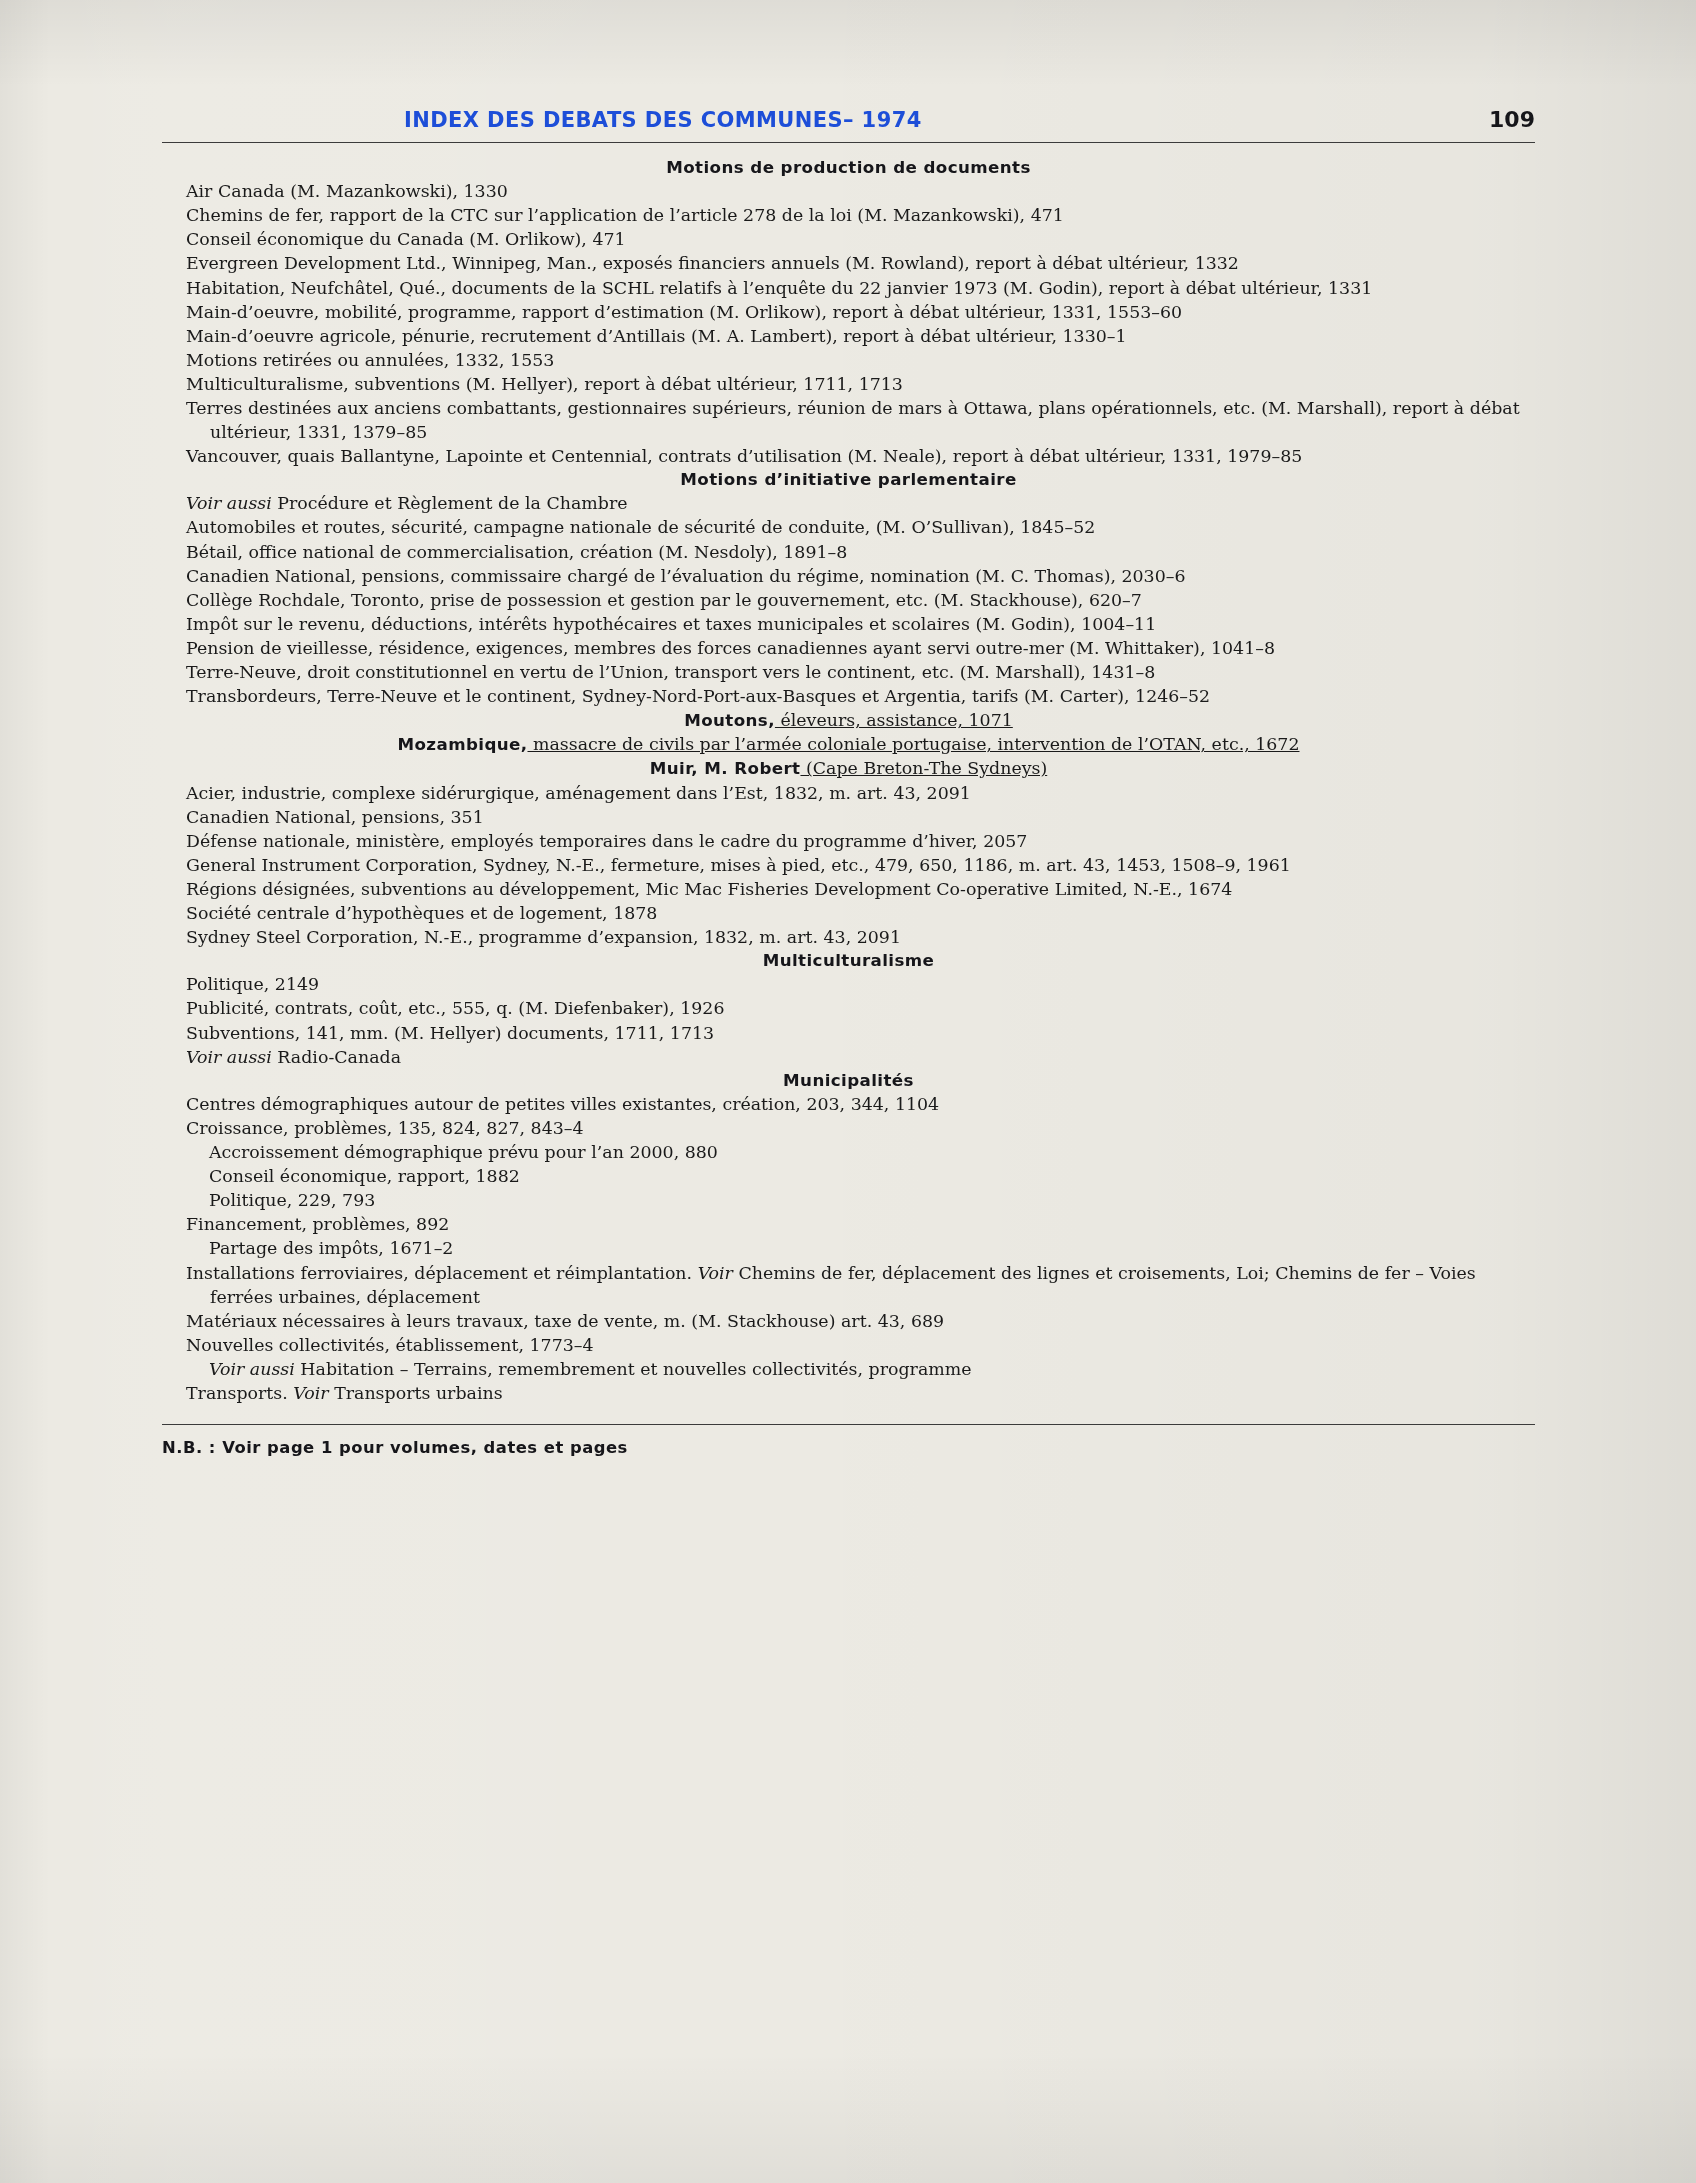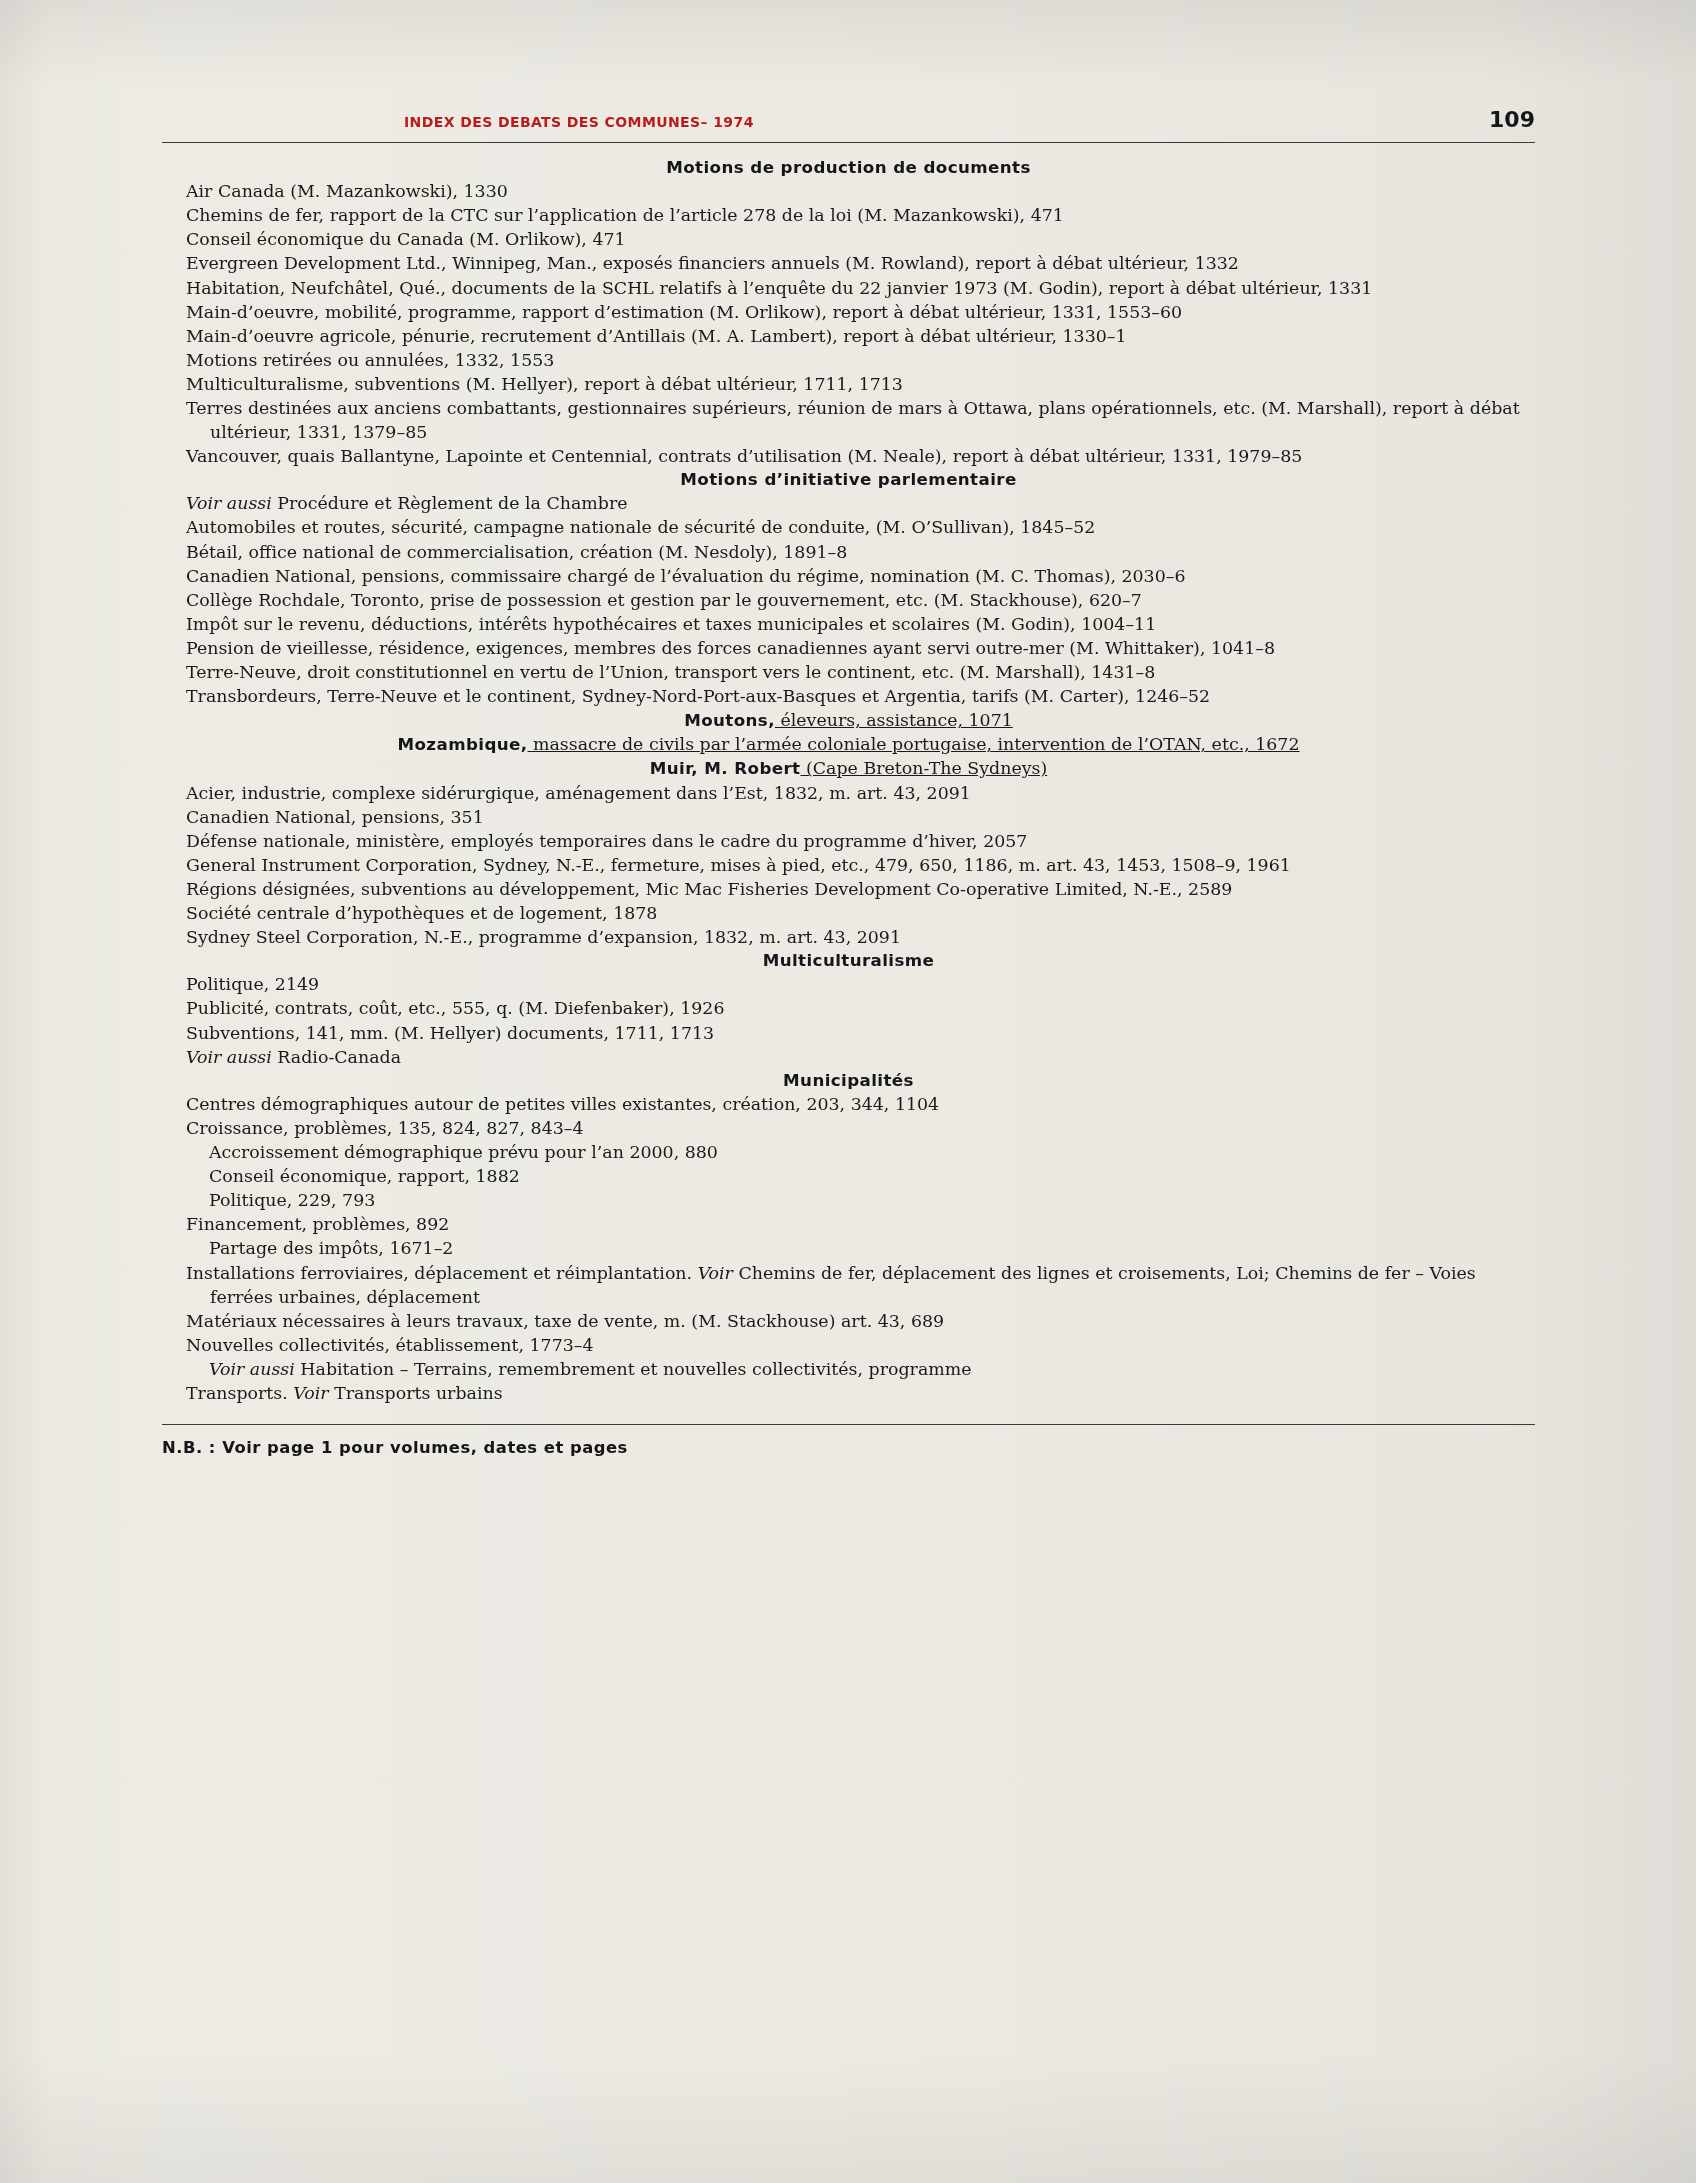--- a/index.html
+++ b/index.html
@@ -33,24 +33,24 @@
   }
   .header-row {
     display: flex;
     align-items: baseline;
     justify-content: space-between;
     padding: 0 0 10px 0;
   }
   .header-title {
     font-family: "DejaVu Sans", sans-serif;
     font-weight: bold;
-    font-size: 14px;
+    font-size: 21px;
     letter-spacing: 0.4px;
     margin-left: 242px;
-    color: #b91c1c;
+    color: #1d4ed8;
   }
   .header-page {
     font-family: "DejaVu Sans", sans-serif;
     font-weight: bold;
     font-size: 22px;
     color: #16161a;
   }
   .rule {
     border: 0;
     border-top: 1.1px solid #3b3b3b;
@@ -136,21 +136,21 @@
         <div class="entry hang1"><span>Pension de vieillesse, résidence, exigences, membres des forces canadiennes ayant servi outre-mer (M. Whittaker), 1041–8</span></div>
         <div class="entry hang1"><span>Terre-Neuve, droit constitutionnel en vertu de l’Union, transport vers le continent, etc. (M. Marshall), 1431–8</span></div>
         <div class="entry hang1"><span>Transbordeurs, Terre-Neuve et le continent, Sydney-Nord-Port-aux-Basques et Argentia, tarifs (M. Carter), 1246–52</span></div>
         <div class="entry lvl0"><span class="heading">Moutons,</span><span class="heading-inline-rest"> éleveurs, assistance, 1071</span></div>
         <div class="entry lvl0"><span class="heading">Mozambique,</span><span class="heading-inline-rest"> massacre de civils par l’armée coloniale portugaise, intervention de l’OTAN, etc., 1672</span></div>
         <div class="entry lvl0"><span class="heading">Muir, M. Robert</span><span class="heading-inline-rest"> (Cape Breton-The Sydneys)</span></div>
         <div class="entry hang1"><span>Acier, industrie, complexe sidérurgique, aménagement dans l’Est, 1832, m. art. 43, 2091</span></div>
         <div class="entry hang1"><span>Canadien National, pensions, 351</span></div>
         <div class="entry hang1"><span>Défense nationale, ministère, employés temporaires dans le cadre du programme d’hiver, 2057</span></div>
         <div class="entry hang1"><span>General Instrument Corporation, Sydney, N.-E., fermeture, mises à pied, etc., 479, 650, 1186, m. art. 43, 1453, 1508–9, 1961</span></div>
-        <div class="entry hang1"><span>Régions désignées, subventions au développement, Mic Mac Fisheries Development Co-operative Limited, N.-E., 2589</span></div>
+        <div class="entry hang1"><span>Régions désignées, subventions au développement, Mic Mac Fisheries Development Co-operative Limited, N.-E., 1674</span></div>
         <div class="entry hang1"><span>Société centrale d’hypothèques et de logement, 1878</span></div>
         <div class="entry hang1"><span>Sydney Steel Corporation, N.-E., programme d’expansion, 1832, m. art. 43, 2091</span></div>
         <div class="entry lvl0 heading"><span>Multiculturalisme</span></div>
         <div class="entry hang1"><span>Politique, 2149</span></div>
         <div class="entry hang1"><span>Publicité, contrats, coût, etc., 555, q. (M. Diefenbaker), 1926</span></div>
         <div class="entry hang1"><span>Subventions, 141, mm. (M. Hellyer) documents, 1711, 1713</span></div>
         <div class="entry hang1"><span class="it">Voir aussi</span><span> Radio-Canada</span></div>
         <div class="entry lvl0 heading"><span>Municipalités</span></div>
         <div class="entry hang1"><span>Centres démographiques autour de petites villes existantes, création, 203, 344, 1104</span></div>
         <div class="entry hang1"><span>Croissance, problèmes, 135, 824, 827, 843–4</span></div>

